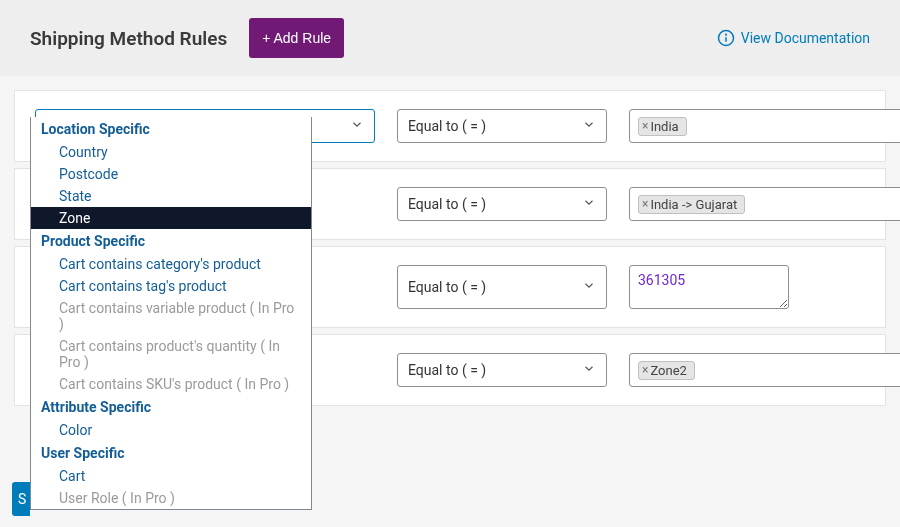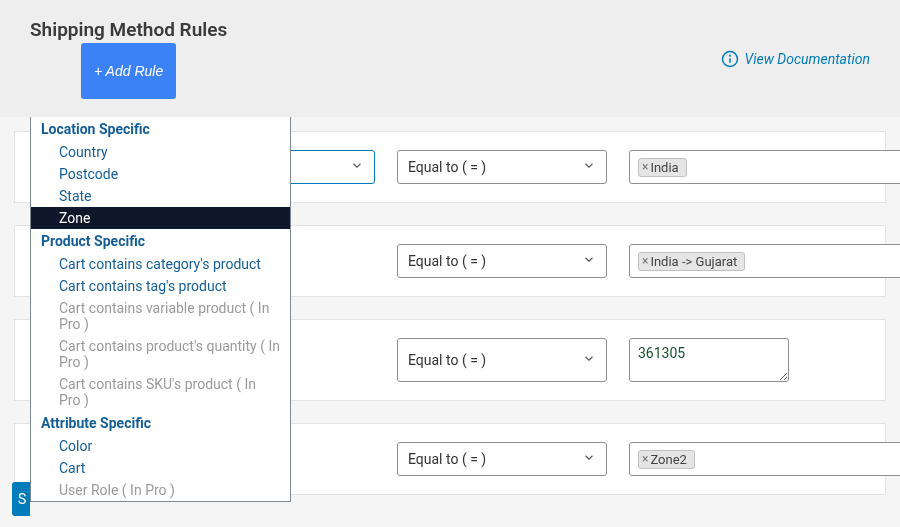--- a/index.html
+++ b/index.html
@@ -12,53 +12,51 @@
     height: 527px;
     overflow: hidden;
   }
   .header {
     display: flex;
     align-items: center;
     justify-content: space-between;
     padding: 18px 30px 18px 30px;
     background: #eeeeee;
   }
-  .header-left { display: flex; align-items: center; gap: 2px; flex-direction: column; }
+  .header-left { display: flex; align-items: center; gap: 22px; }
   .page-title {
     font-size: 19px;
     font-weight: 600;
     color: #3a3a3a;
   }
   .add-rule-btn {
-    background: #3b82f6;
+    background: #701a75;
     color: #fff;
     border: none;
     border-radius: 3px;
-    padding: 20px 13px;
-    font-size: 14px;
-    cursor: pointer;
-    font-style: italic;
+    padding: 12px 13px;
+    font-size: 14px;
+    cursor: pointer;
   }
   .doc-link {
     display: flex;
     align-items: center;
     gap: 6px;
     color: #007cba;
     font-size: 14px;
     text-decoration: none;
     cursor: pointer;
-    font-style: italic;
   }
   .doc-link svg { width: 18px; height: 18px; }
 
   .content {
     padding: 14px;
     display: flex;
     flex-direction: column;
-    gap: 16px;
+    gap: 0;
   }
 
   .rule-row {
     display: grid;
     grid-template-columns: 340px 210px 1fr;
     gap: 22px;
     background: #fff;
     border: 1px solid #e3e3e3;
     padding: 18px 20px;
     margin-bottom: 6px;
@@ -140,21 +138,21 @@
     border-radius: 3px;
     background: #fff;
     font-size: 14px;
     height: 44px;
     width: 160px;
     padding: 6px 8px;
     resize: both;
     overflow: auto;
     position: relative;
     font-family: inherit;
-    color: #14532d;
+    color: #6d28d9;
   }
 
   .save-btn-part {
     position: absolute;
     left: 12px;
     top: 482px;
     width: 18px;
     height: 34px;
     background: #007cba;
     border-radius: 3px 0 0 3px;
@@ -164,21 +162,21 @@
     padding-left: 6px;
     font-size: 14px;
     overflow: hidden;
   }
 
   
   .dropdown-panel {
     position: absolute;
     left: 30px;
     top: 117px;
-    width: 261px;
+    width: 282px;
     background: #fff;
     border: 1px solid #7e8993;
     border-top: none;
     max-height: 402px;
     overflow-y: scroll;
     z-index: 50;
     font-size: 14px;
   }
   .dropdown-panel::-webkit-scrollbar { width: 16px; }
   .dropdown-panel::-webkit-scrollbar-track { background: #f0f0f0; }
@@ -309,15 +307,16 @@
     <div class="opt-item">State</div>
     <div class="opt-item selected">Zone</div>
     <div class="opt-group-label">Product Specific</div>
     <div class="opt-item">Cart contains category's product</div>
     <div class="opt-item">Cart contains tag's product</div>
     <div class="opt-item disabled">Cart contains variable product ( In Pro )</div>
     <div class="opt-item disabled">Cart contains product's quantity ( In Pro )</div>
     <div class="opt-item disabled">Cart contains SKU's product ( In Pro )</div>
     <div class="opt-group-label">Attribute Specific</div>
     <div class="opt-item">Color</div>
+    <div class="opt-group-label">User Specific</div>
     <div class="opt-item">Cart</div>
     <div class="opt-item disabled">User Role ( In Pro )</div>
   </div>
 
 </body></html>

